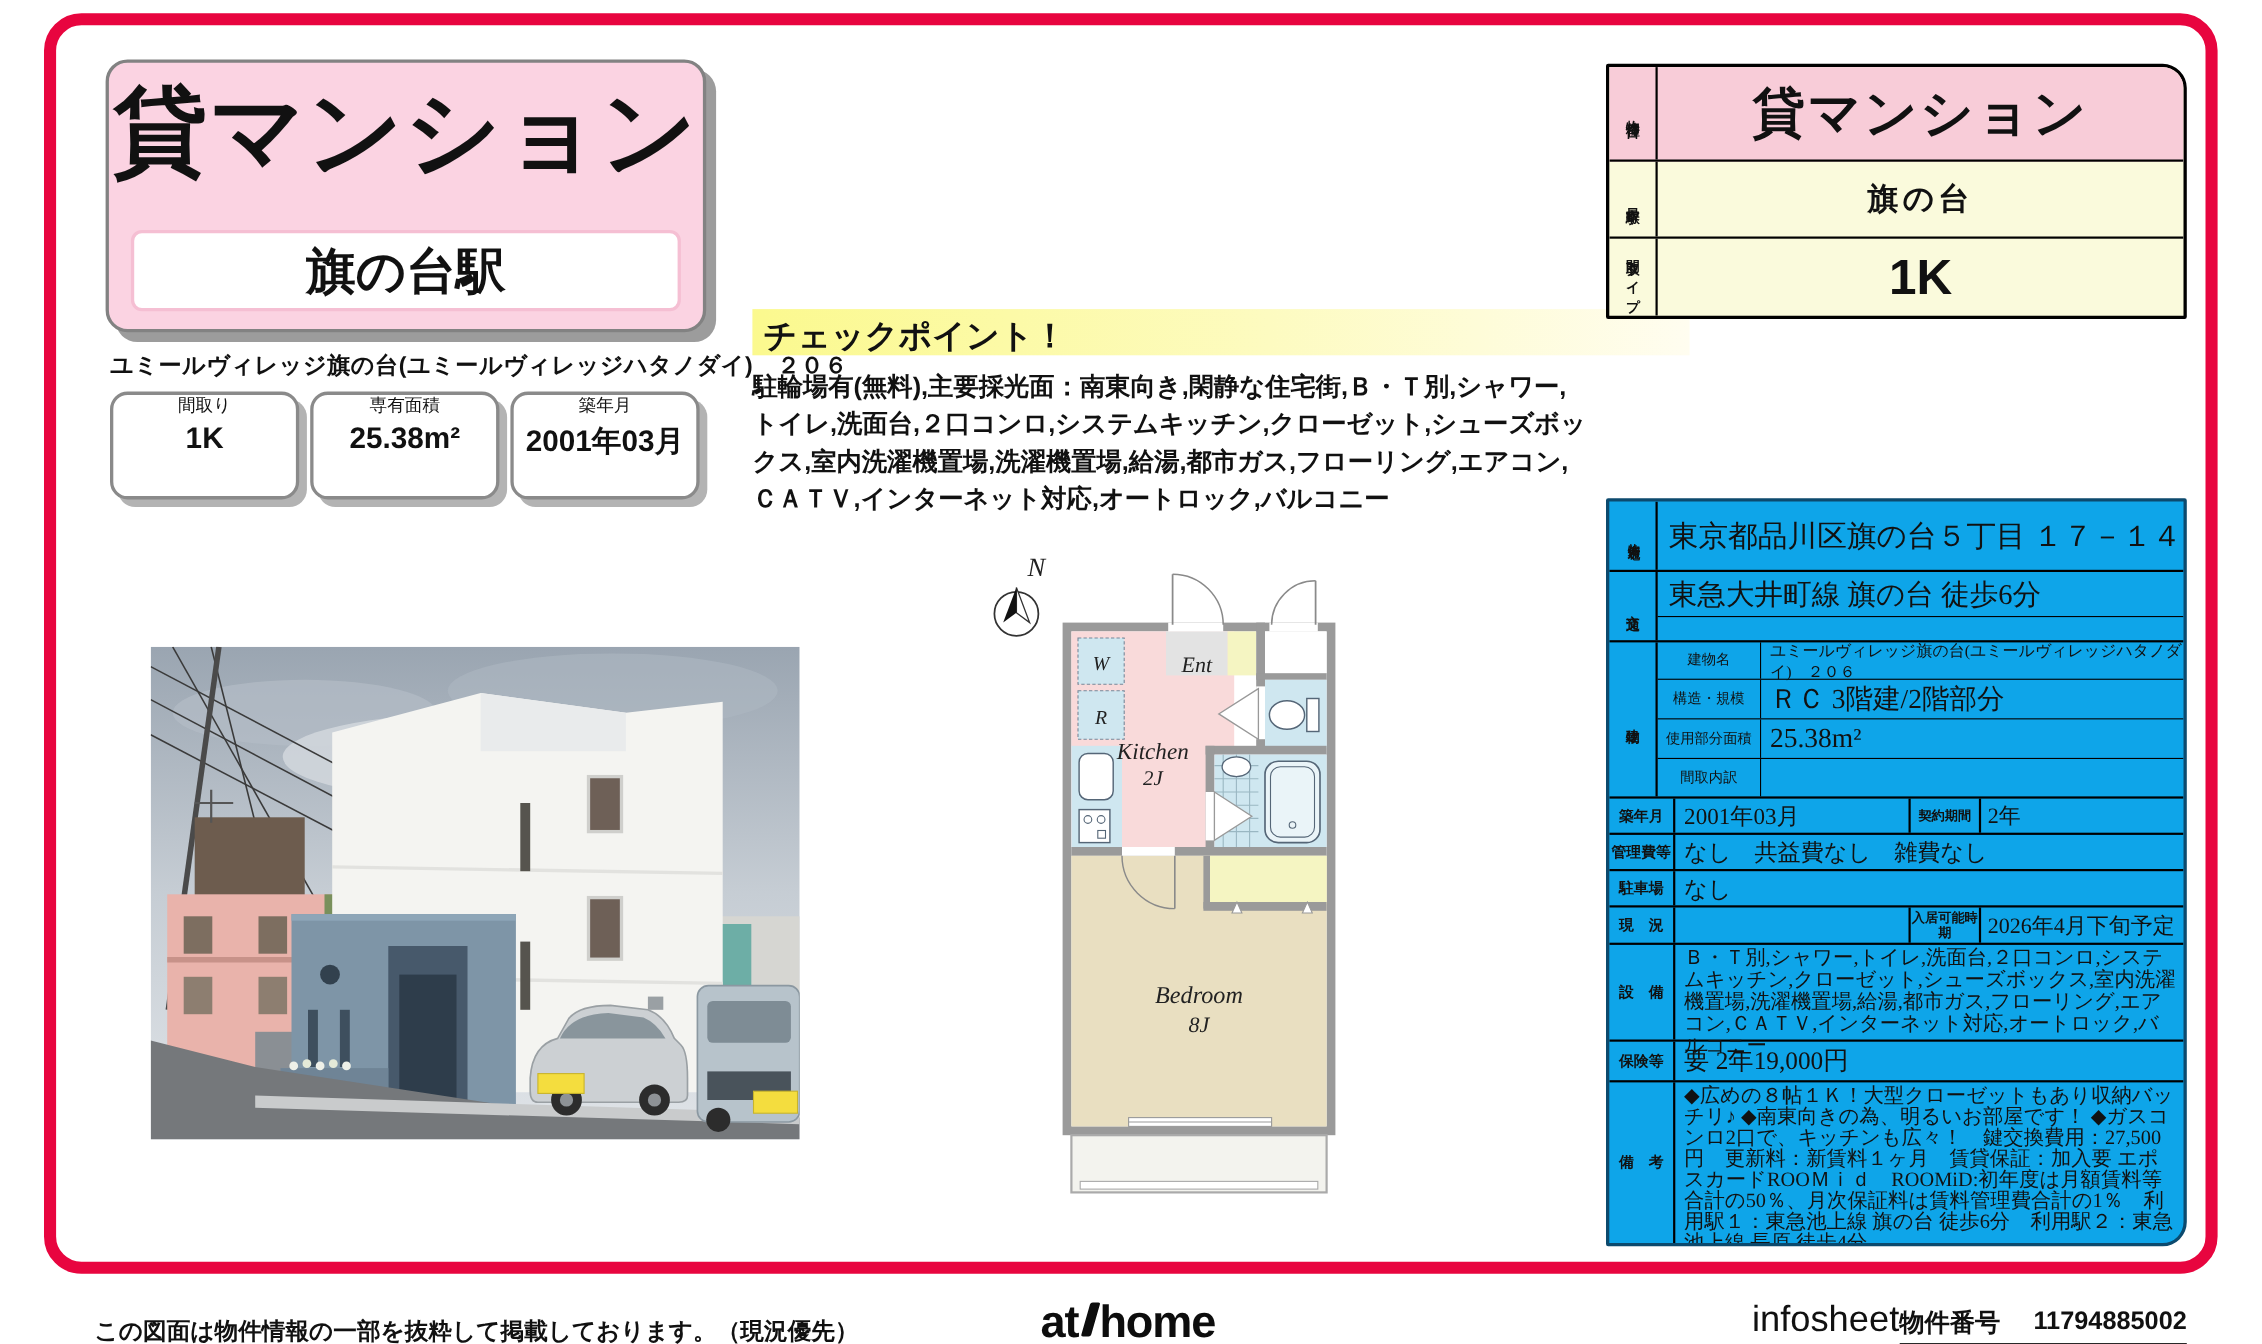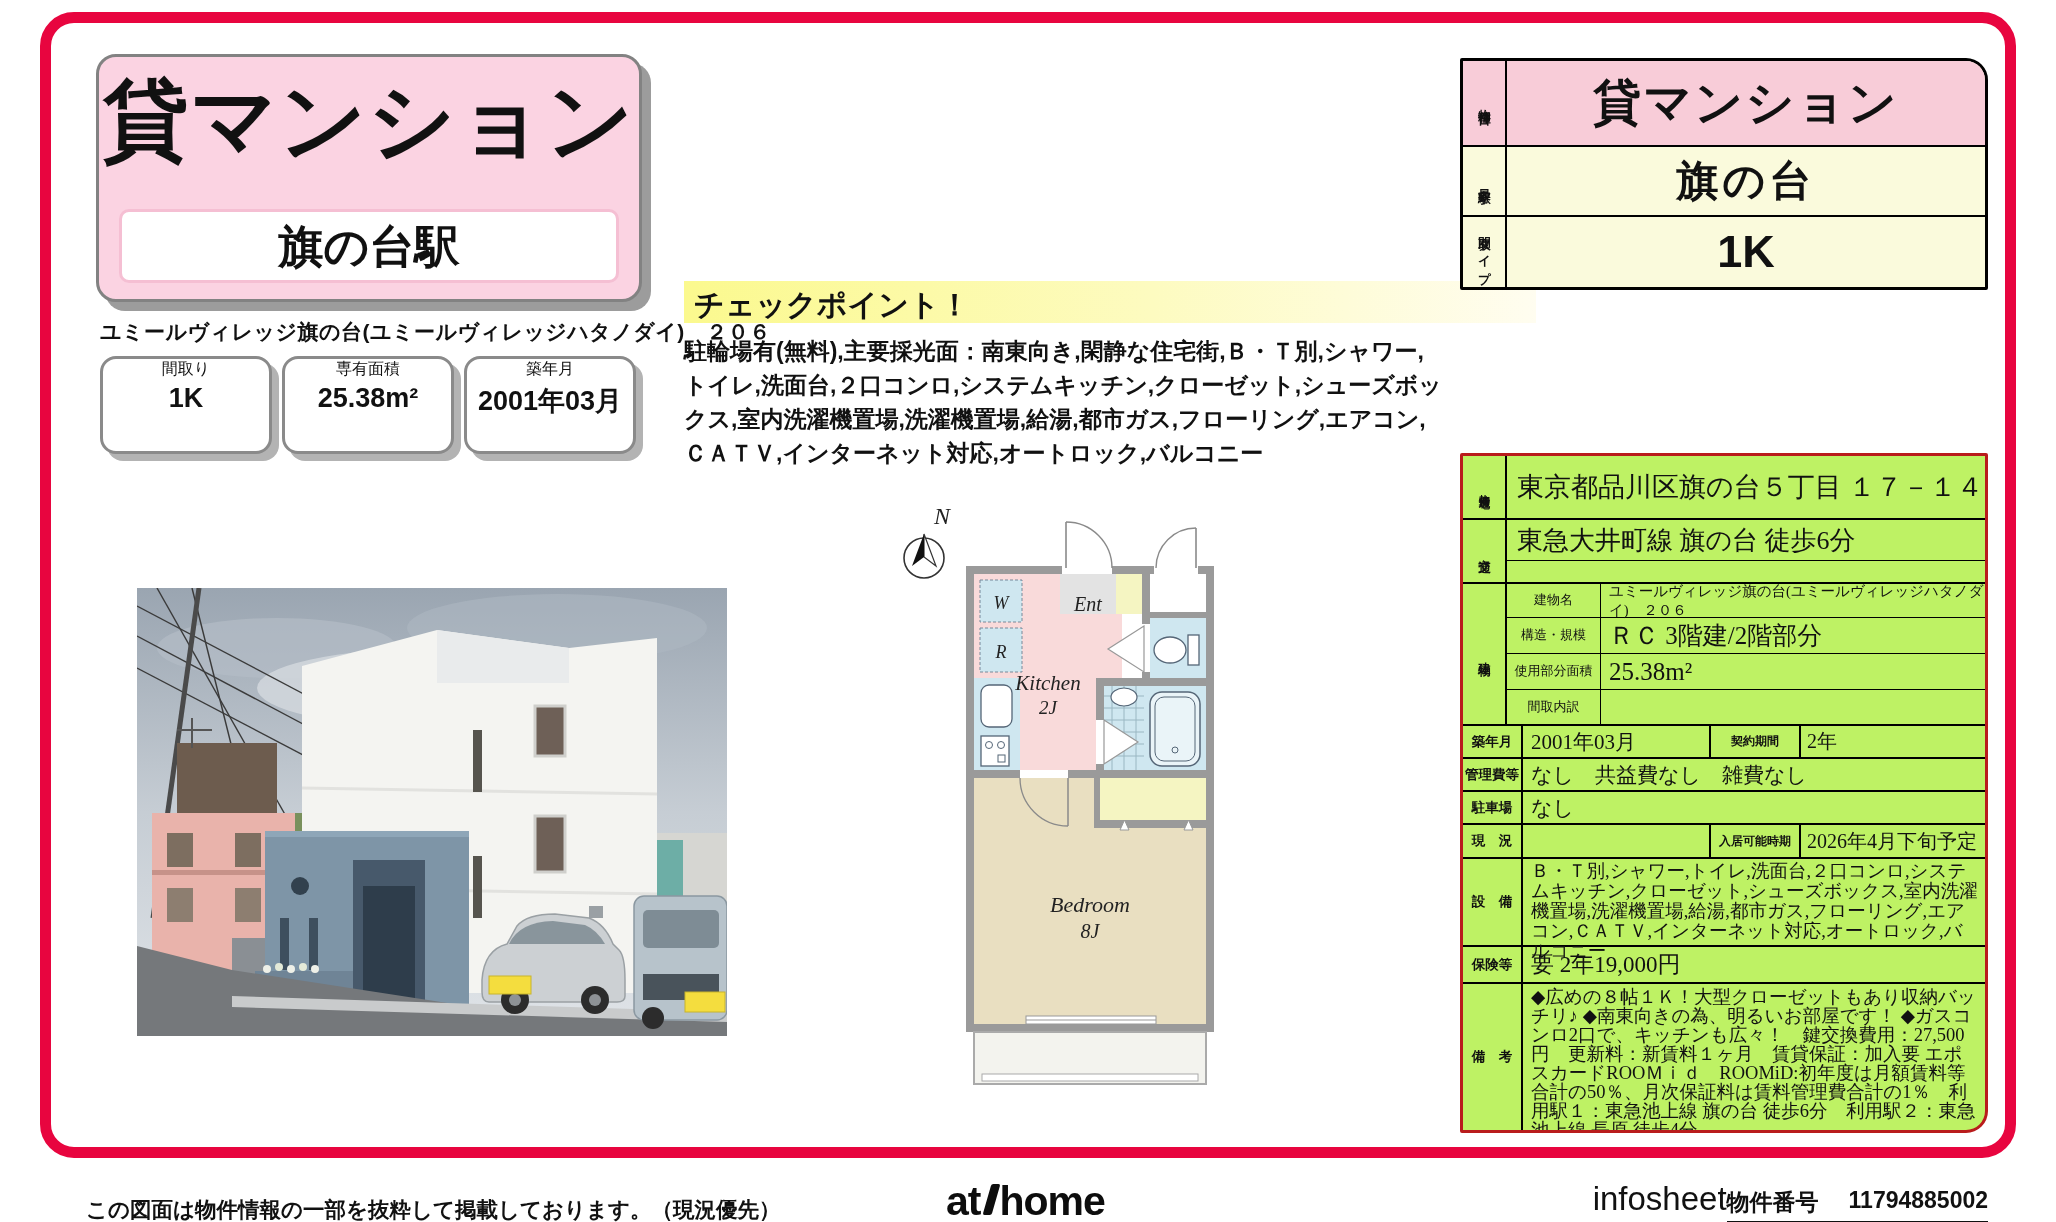--- a/index.html
+++ b/index.html
@@ -30,51 +30,51 @@
   .t1{position:absolute;left:1460px;top:58px;width:528px;box-sizing:border-box;border:3px solid #000;
       border-radius:2px 22px 2px 2px;background:#fafadc;overflow:hidden;}
   .trow{display:flex;border-bottom:2px solid #000;box-sizing:border-box;}
   .trow:last-child{border-bottom:none;}
   .vcell{width:44px;display:flex;align-items:center;justify-content:center;border-right:2px solid #000;
          box-sizing:border-box;}
   .vlabel{writing-mode:vertical-rl;text-orientation:upright;font-size:12.5px;font-weight:bold;letter-spacing:2px;}
   .tval{flex:1;display:flex;align-items:center;justify-content:center;font-weight:bold;}
   .row-pink{background:#f8ccd8;}
   .t1 .r1{height:86px;}.t1 .r1 .tval{font-size:48px;letter-spacing:2px;}
-  .t1 .r2{height:70px;}.t1 .r2 .tval{font-size:42px;letter-spacing:4px;}
+  .t1 .r2{height:70px;}.t1 .r2 .tval{font-size:28px;letter-spacing:4px;}
   .t1 .r3{height:70px;}.t1 .r3 .tval{font-size:45px;}
   .t1 .r4{height:130px;}
   .rentwrap{flex:1;display:flex;flex-direction:column;}
   .rent-main{height:66px;border-bottom:2px solid #000;display:flex;align-items:center;justify-content:center;gap:10px;}
   .rent-prefix{font-size:33px;font-weight:bold;}
   .rent-amount{font-size:52px;font-weight:bold;}
   .rent-sub{flex:1;display:flex;align-items:center;justify-content:center;font-size:27px;font-weight:bold;}
-  .t2{position:absolute;left:1460px;top:453px;width:528px;box-sizing:border-box;border:3px solid #b91c1c;
-      border-radius:2px 2px 22px 2px;background:#bef264;overflow:hidden;}
+  .t2{position:absolute;left:1460px;top:453px;width:528px;box-sizing:border-box;border:3px solid #0c4a6e;
+      border-radius:2px 2px 22px 2px;background:#0ea5e9;overflow:hidden;}
   .t2 .loc{height:64px;}.t2 .loc .tval{font-size:27px;justify-content:flex-start;padding-left:10px;}
   .t2 .acc{height:64px;}
   .accwrap{flex:1;display:flex;flex-direction:column;}
   .acc-line1{height:40px;border-bottom:1.5px solid #000;display:flex;align-items:center;padding-left:10px;font-size:26px;}
   .acc-line2{flex:1;}
   .t2 .serifv{font-family:"Liberation Serif","DejaVu Serif",serif;font-weight:normal;}
   .bldgwrap{flex:1;display:flex;flex-direction:column;}
   .bsub{display:flex;border-bottom:1.5px solid #000;box-sizing:border-box;align-items:stretch;}
   .bsub:last-child{border-bottom:none;}
   .bsub .sl{width:94px;border-right:1.5px solid #000;display:flex;align-items:center;justify-content:center;
             font-size:13px;font-weight:normal;text-align:center;line-height:1.25;box-sizing:border-box;padding:0 3px;}
   .bsub .sv{flex:1;display:flex;align-items:center;padding-left:8px;}
   .b1{height:34px;}.b1 .sv{font-size:14.5px;}
   .b2{height:36px;}.b2 .sv{font-size:25px;}
   .b3{height:36px;}.b3 .sv{font-size:25px;}
   .b4{height:34px;}.b4 .sv{font-size:25px;}
   .hrow{display:flex;border-bottom:2px solid #000;box-sizing:border-box;align-items:stretch;}
   .hlab{width:60px;display:flex;align-items:center;justify-content:center;border-right:2px solid #000;
         font-size:13.5px;font-weight:bold;box-sizing:border-box;text-align:center;}
   .hval{flex:1;display:flex;align-items:center;padding-left:8px;font-size:21px;}
-  .hlab2{width:92px;border-left:2px solid #000;border-right:2px solid #000;display:flex;align-items:center;
+  .hlab2{width:66px;border-left:2px solid #000;border-right:2px solid #000;display:flex;align-items:center;
          justify-content:center;font-size:12px;font-weight:bold;text-align:center;line-height:1.2;box-sizing:border-box;}
   .hval2{width:178px;display:flex;align-items:center;padding-left:6px;font-size:20px;}
   .t2 .built,.t2 .fees,.t2 .park{height:33px;}
   .t2 .stat{height:34px;}
   .t2 .equip{height:88px;}
   .equip .hval{font-size:18.5px;line-height:20px;padding:2px 6px 2px 8px;display:block;}
   .t2 .insur{height:37px;}.insur .hval{font-size:23px;}
   .t2 .notes{height:146px;border-bottom:none;}
   .notes .hval{font-size:18.5px;line-height:19px;padding:4px 6px 2px 8px;display:block;}
   

